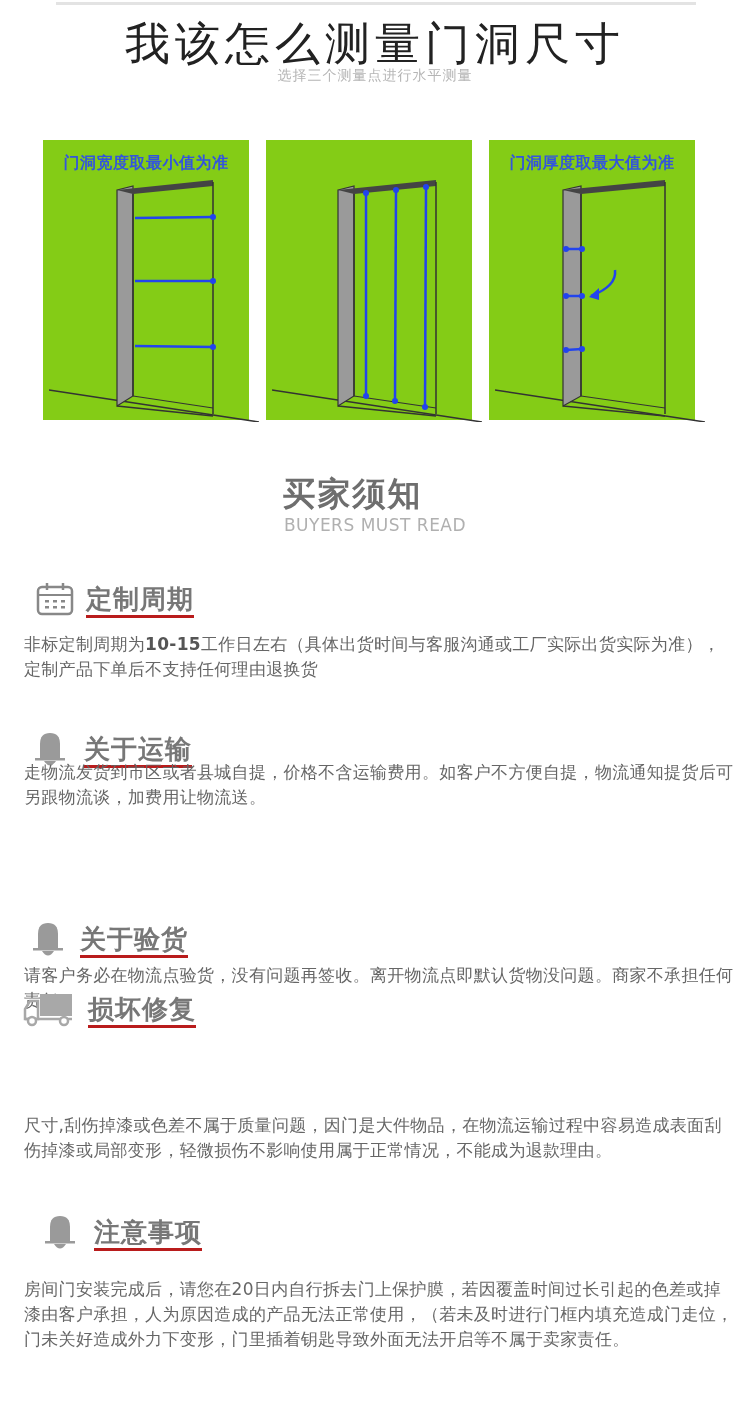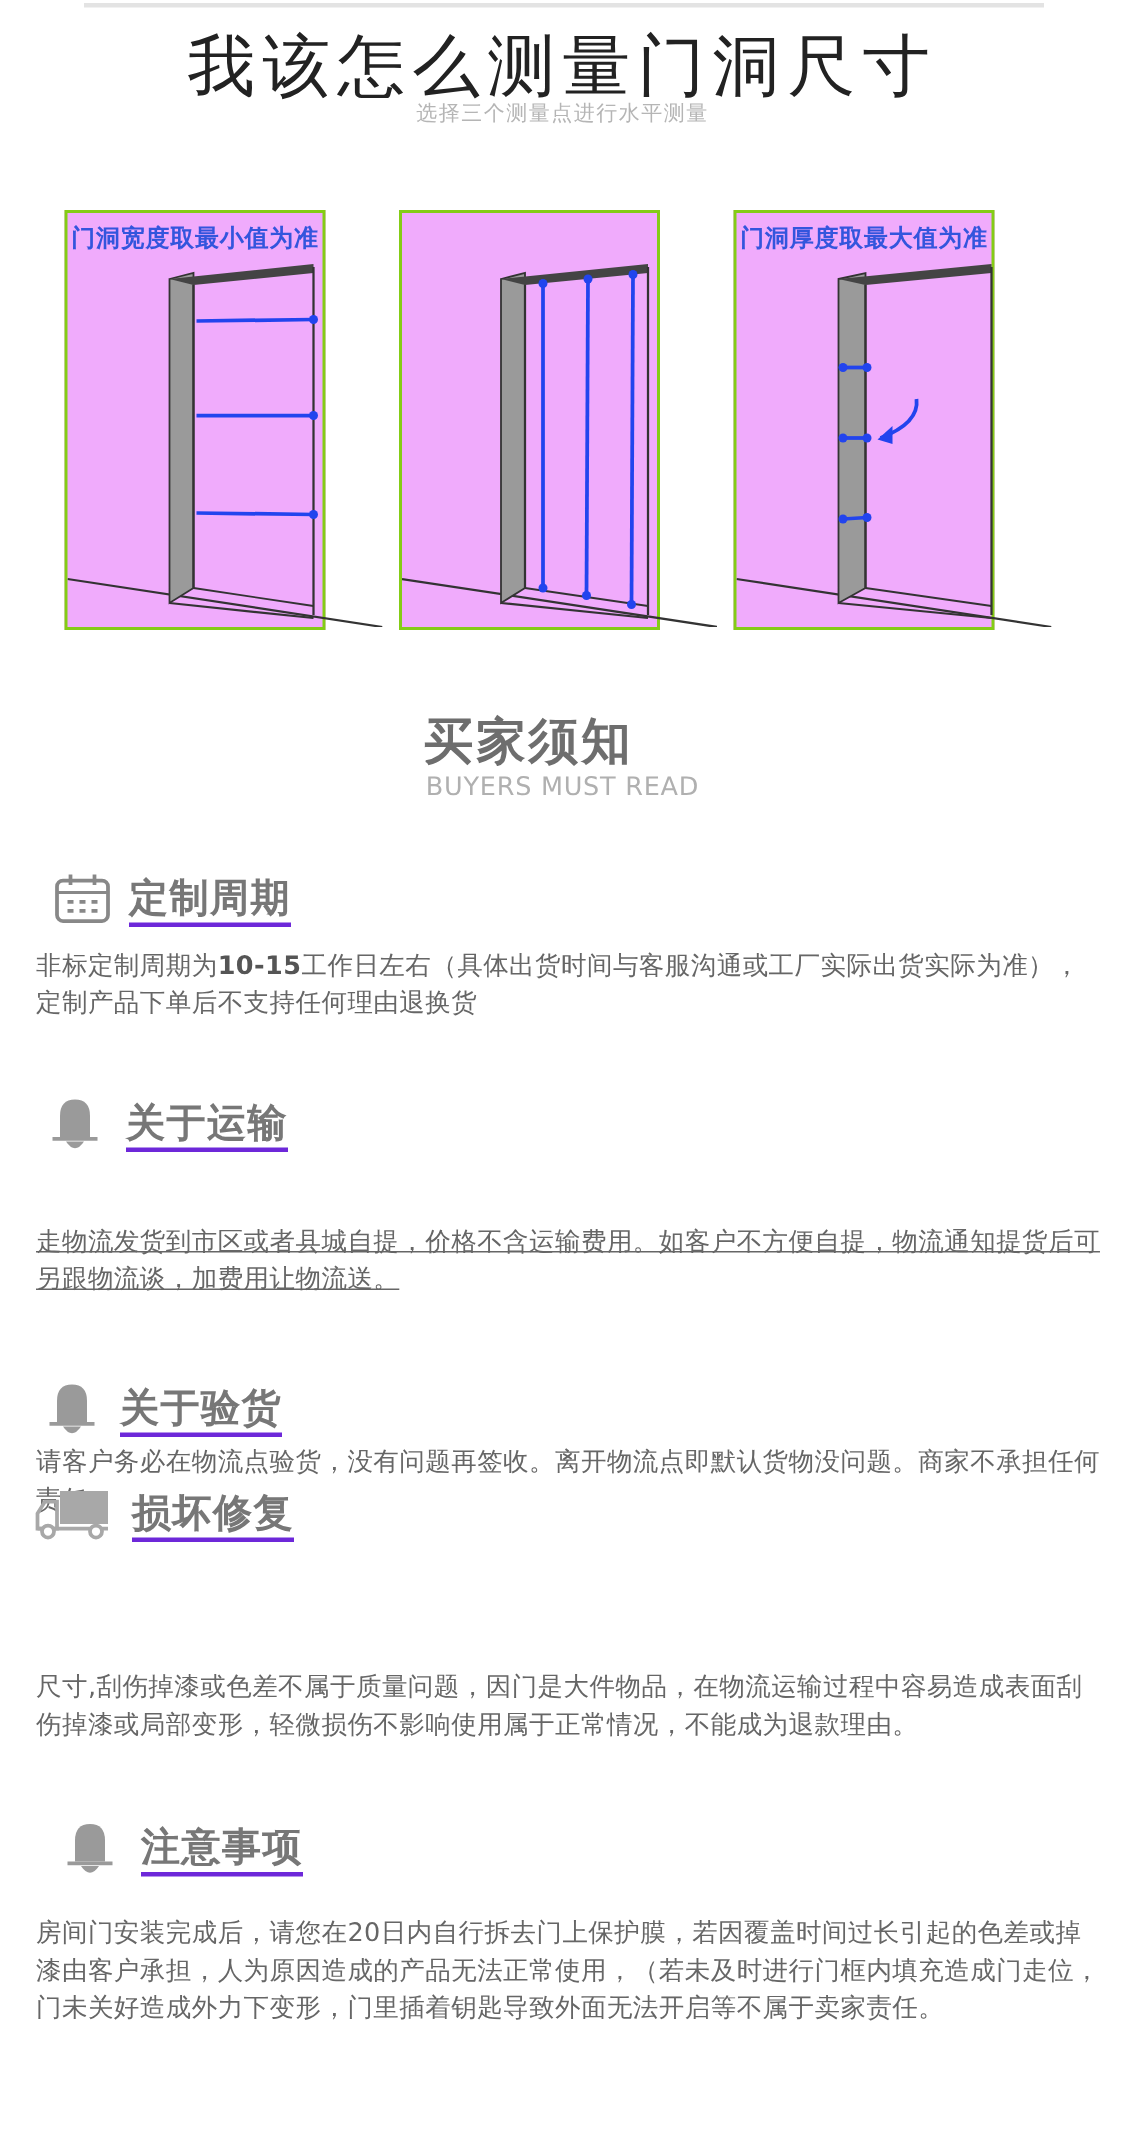--- a/index.html
+++ b/index.html
@@ -3,33 +3,33 @@
 <meta charset="utf-8">
 <style>
   html, body { margin: 0; padding: 0; background: #ffffff; }
   body { width: 750px; height: 1423px; position: relative; overflow: hidden;
          font-family: "DejaVu Sans", "Liberation Sans", sans-serif; color: #333; }
   .topline { position: absolute; left: 56px; top: 2px; width: 640px; height: 3px; background: #e3e3e3; }
   .main-title { position: absolute; left: 0; top: 14px; width: 750px; text-align: center;
                 font-size: 45px; letter-spacing: 5px; color: #222; font-weight: normal; }
   .sub-title { position: absolute; left: 0; top: 67px; width: 750px; text-align: center;
                font-size: 14px; letter-spacing: 1px; color: #b5b5b5; }
-  .panel { position: absolute; top: 140px; width: 174px; height: 280px;
-           border: 2px solid #84cc16; background: #f0abfc; box-sizing: border-box; }
+  .panel { position: absolute; top: 140px; width: 206px; height: 280px;
+           border: 6px solid #84cc16; background: #84cc16; box-sizing: border-box; }
   .panel-title { position: absolute; left: 0; top: 7px; width: 100%; text-align: center;
                  font-size: 16px; font-weight: bold; color: #3355dd; letter-spacing: 0.5px; }
   .panel svg { position: absolute; left: 0; top: 0; }
   .notice-title { position: absolute; left: 0; top: 472px; width: 705px; text-align: center;
                   font-size: 33px; font-weight: bold; color: #6e6e6e; letter-spacing: 2px; }
   .notice-sub { position: absolute; left: 0; top: 515px; width: 750px; text-align: center;
                 font-size: 17px; color: #b0b0b0; letter-spacing: 0.5px; }
   .sec-head { position: absolute; display: flex; align-items: center; }
   .sec-icon { display: inline-block; }
   .sec-label { font-size: 26px; color: #777; font-weight: bold; letter-spacing: 1px;
-               border-bottom: 3px solid #6d28d9; line-height: 30px; padding-bottom: 1px; }
+               border-bottom: 3px solid #b91c1c; line-height: 30px; padding-bottom: 1px; }
   .sec-body { position: absolute; left: 24px; width: 712px; font-size: 17px; line-height: 25px;
               color: #666; letter-spacing: 0.3px; }
   .sec-body b { color: #555; }
 </style>
 </head>
 <body>
 
 <div class="topline"></div>
 <div class="main-title">我该怎么测量门洞尺寸</div>
 <div class="sub-title">选择三个测量点进行水平测量</div>
@@ -127,21 +127,21 @@
 <div class="sec-head" style="left:34px; top:730px;">
   <span class="sec-icon" style="margin-right:18px;">
     <svg width="32" height="38" viewBox="0 0 32 38">
       <path d="M6,28 L6,14 Q6,3 16,3 Q26,3 26,14 L26,28 Z" fill="#9a9a9a"></path>
       <rect x="1" y="28" width="30" height="2.5" fill="#9a9a9a"></rect>
       <path d="M10,31 Q16,40 22,31 Z" fill="#9a9a9a"></path>
     </svg>
   </span>
   <span class="sec-label">关于运输</span>
 </div>
-<div class="sec-body" style="top:816px;text-decoration:underline;">走物流发货到市区或者县城自提，价格不含运输费用。如客户不方便自提，物流通知提货后可另跟物流谈，加费用让物流送。</div>
+<div class="sec-body" style="top:760px;">走物流发货到市区或者县城自提，价格不含运输费用。如客户不方便自提，物流通知提货后可另跟物流谈，加费用让物流送。</div>
 
 <div class="sec-head" style="left:32px; top:920px;">
   <span class="sec-icon" style="margin-right:16px;">
     <svg width="32" height="38" viewBox="0 0 32 38">
       <path d="M6,28 L6,14 Q6,3 16,3 Q26,3 26,14 L26,28 Z" fill="#9a9a9a"></path>
       <rect x="1" y="28" width="30" height="2.5" fill="#9a9a9a"></rect>
       <path d="M10,31 Q16,40 22,31 Z" fill="#9a9a9a"></path>
     </svg>
   </span>
   <span class="sec-label">关于验货</span>

